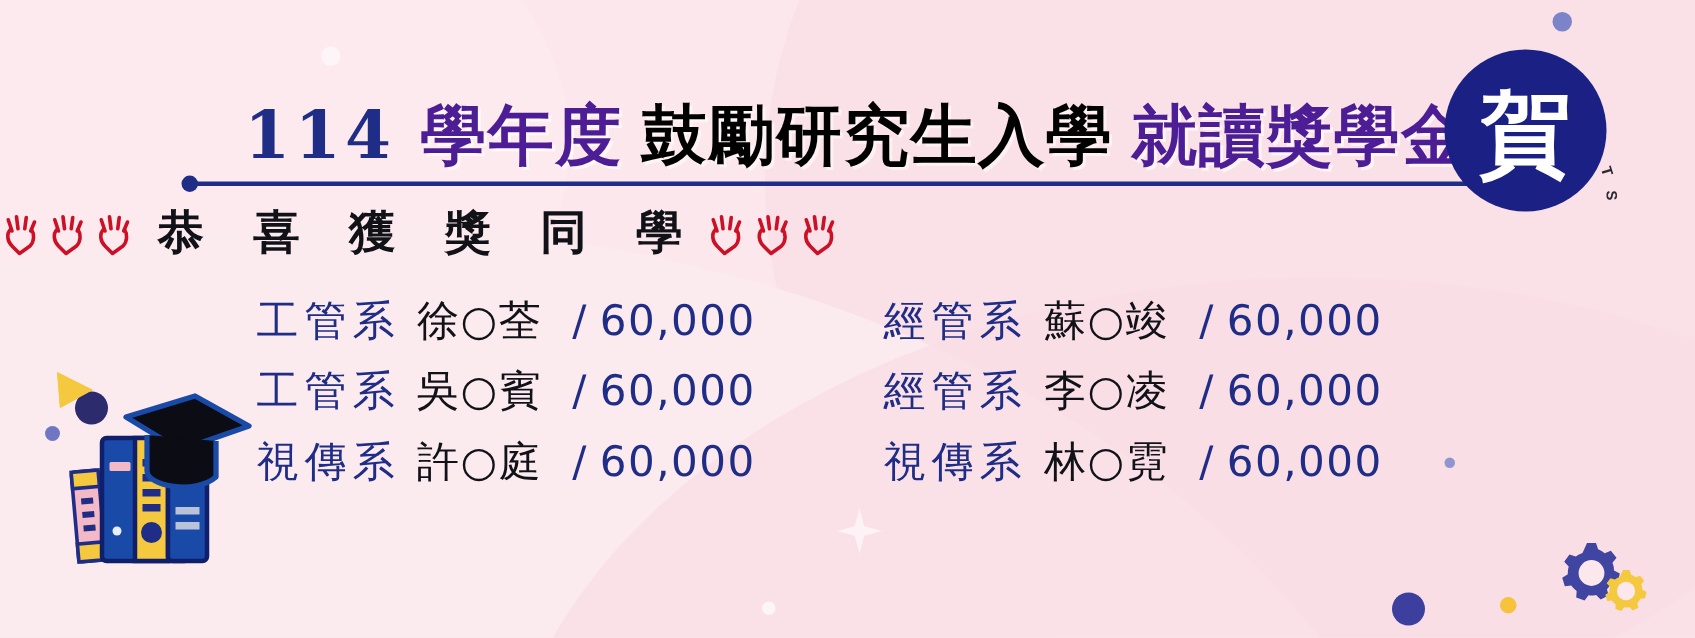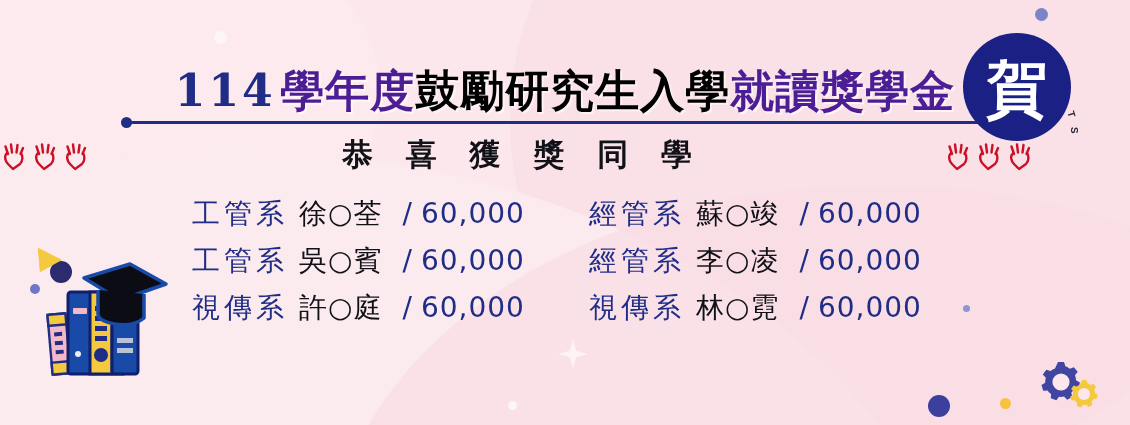--- a/index.html
+++ b/index.html
@@ -41,21 +41,21 @@
   .sparkle{position:absolute;left:557px;top:338px;width:32px;height:32px;color:#fdf3f6;}
 
   
   .title-row{
     position:absolute;left:0;top:62px;width:1130px;height:58px;
     text-align:center;white-space:nowrap;
   }
   .title{
     display:inline-block;
     font-family:"DejaVu Sans","Liberation Sans",sans-serif;
-    font-size:44px;font-weight:bold;letter-spacing:1px;line-height:58px;
+    font-size:44px;font-weight:bold;letter-spacing:1px;line-height:58px;margin-left:12px;
   }
   .t-blue{color:#4c1d95;text-shadow:2px 2px 0 rgba(255,255,255,.65);}
   .t-red{color:#000000;text-shadow:2px 2px 0 rgba(255,255,255,.55);}
   .t-num{color:#1f2d86;font-family:"DejaVu Serif","Liberation Serif",serif;
          font-size:44px;font-weight:bold;letter-spacing:3px;}
 
   .rule{
     position:absolute;left:127px;top:121px;width:890px;height:3px;background:#1f2d86;
   }
   .rule-dot{
@@ -74,36 +74,36 @@
   }
   .congrats-arc{position:absolute;left:955px;top:22px;width:135px;height:135px;}
   .congrats-arc text{
     font-family:"Liberation Sans",sans-serif;font-size:10px;font-weight:bold;
     letter-spacing:3.2px;fill:#2a2a35;
   }
 
   
   .subtitle-row{
     position:absolute;left:0;top:132px;width:1034px;height:46px;
-    display:flex;align-items:center;justify-content:space-between;gap:4px;
+    display:flex;align-items:center;justify-content:flex-start;gap:4px;
   }
   .sub-text{
     font-family:"DejaVu Sans","Liberation Sans",sans-serif;
     font-size:31px;font-weight:bold;color:#111118;letter-spacing:11px;
     padding-left:11px;
   }
   .hands{display:flex;align-items:center;gap:3px;}
   .hand{width:28px;height:32px;}
 
   
   .lists{
     position:absolute;left:0;top:190px;width:1130px;height:190px;
   }
   .col{position:absolute;top:0;}
-  .col-left{left:192px;text-align:center;}
+  .col-left{left:171px;text-align:center;}
   .col-right{left:589px;text-align:center;}
   .row{
     height:47px;line-height:47px;white-space:nowrap;
     font-family:"DejaVu Sans","Liberation Sans",sans-serif;font-size:28px;
   }
   .dept{color:#1f2d86;letter-spacing:4px;}
   .name{color:#111118;letter-spacing:1px;padding-left:11px;}
   .sep{color:#1f2d86;padding:0 9px 0 20px;}
   .amt{color:#1f2d86;font-family:"DejaVu Sans",sans-serif;letter-spacing:1px;}
 

